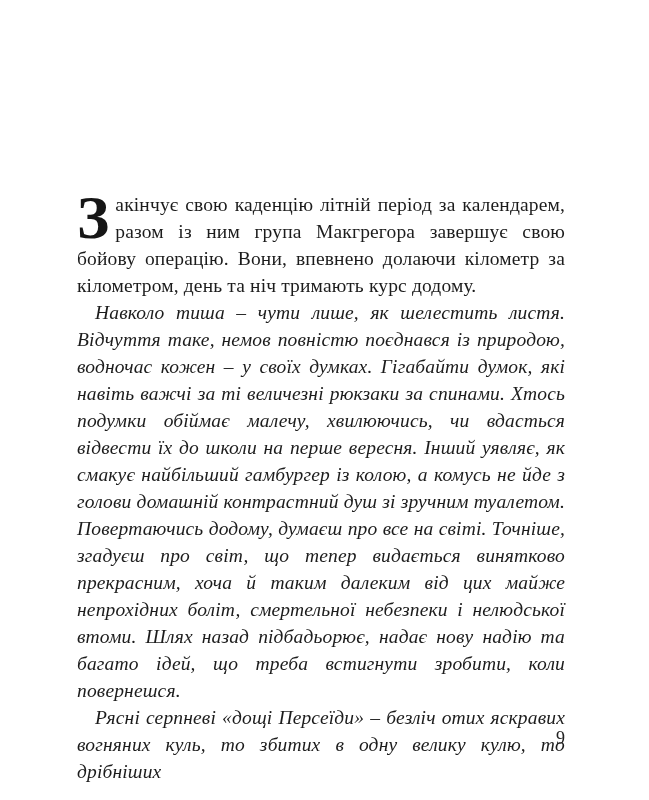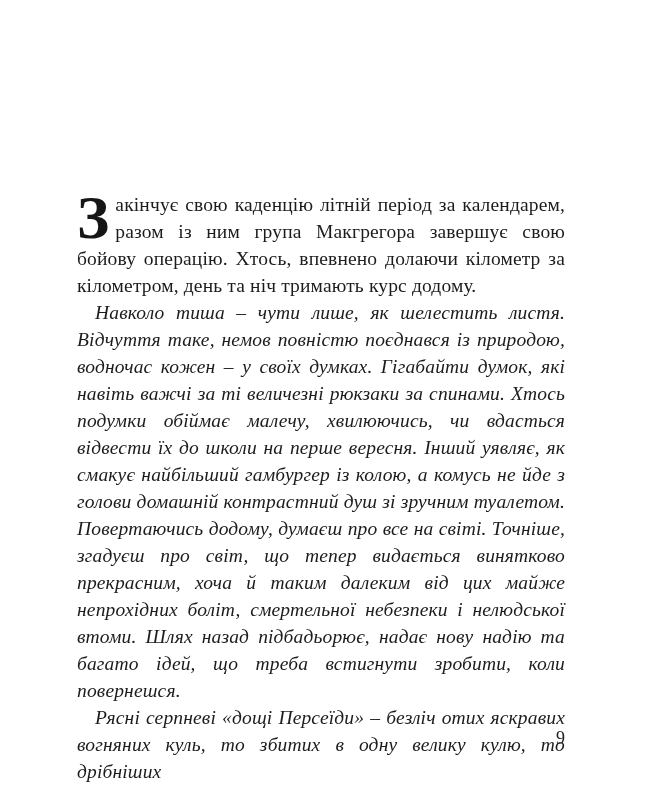--- a/index.html
+++ b/index.html
@@ -58,21 +58,21 @@
   }
 </style>
 </head>
 <body>
 
 <div class="book-page">
 
   <div class="text-block">
 
     <p>
-      <span class="dropcap">З</span><span>акінчує свою каденцію літній період за календарем, разом із ним група Макгрегора завершує свою бойову операцію. Хтось, впевнено долаючи кілометр за кілометром, день та ніч тримають курс додому.</span>
+      <span class="dropcap">З</span><span>акінчує свою каденцію літній період за календарем, разом із ним група Макгрегора завершує свою бойову операцію. Вони, впевнено долаючи кілометр за кілометром, день та ніч тримають курс додому.</span>
     </p>
 
     <p class="indented">Навколо тиша – чути лише, як шелестить листя. Відчуття таке, немов повністю поєднався із природою, водночас кожен – у своїх думках. Гігабайти думок, які навіть важчі за ті величезні рюкзаки за спинами. Хтось подумки обіймає малечу, хвилюючись, чи вдасться відвести їх до школи на перше вересня. Інший уявляє, як смакує найбільший гамбургер із колою, а комусь не йде з голови домашній контрастний душ зі зручним туалетом. Повертаючись додому, думаєш про все на світі. Точніше, згадуєш про світ, що тепер видається винятково прекрасним, хоча й таким далеким від цих майже непрохідних боліт, смертельної небезпеки і нелюдської втоми. Шлях назад підбадьорює, надає нову надію та багато ідей, що треба встигнути зробити, коли повернешся.</p>
 
     <p class="indented">Рясні серпневі «дощі Персеїди» – безліч отих яскравих вогняних куль, то збитих в одну велику кулю, то дрібніших</p>
 
   </div>
 
   <div class="page-number">9</div>
 

